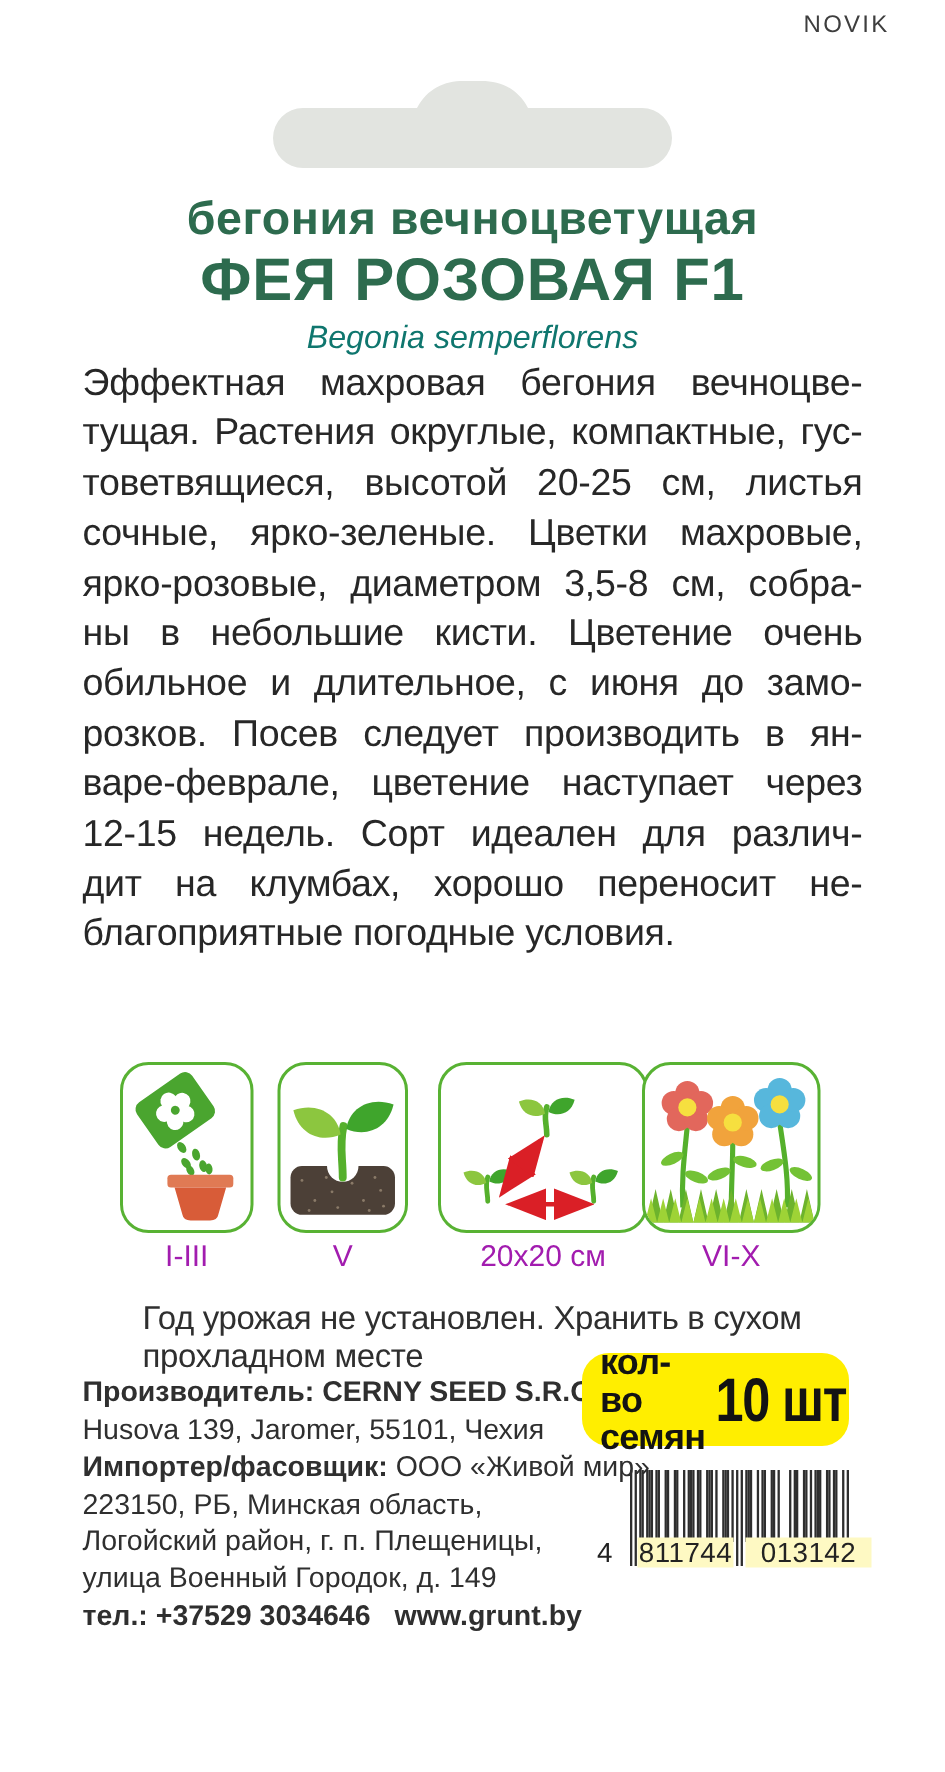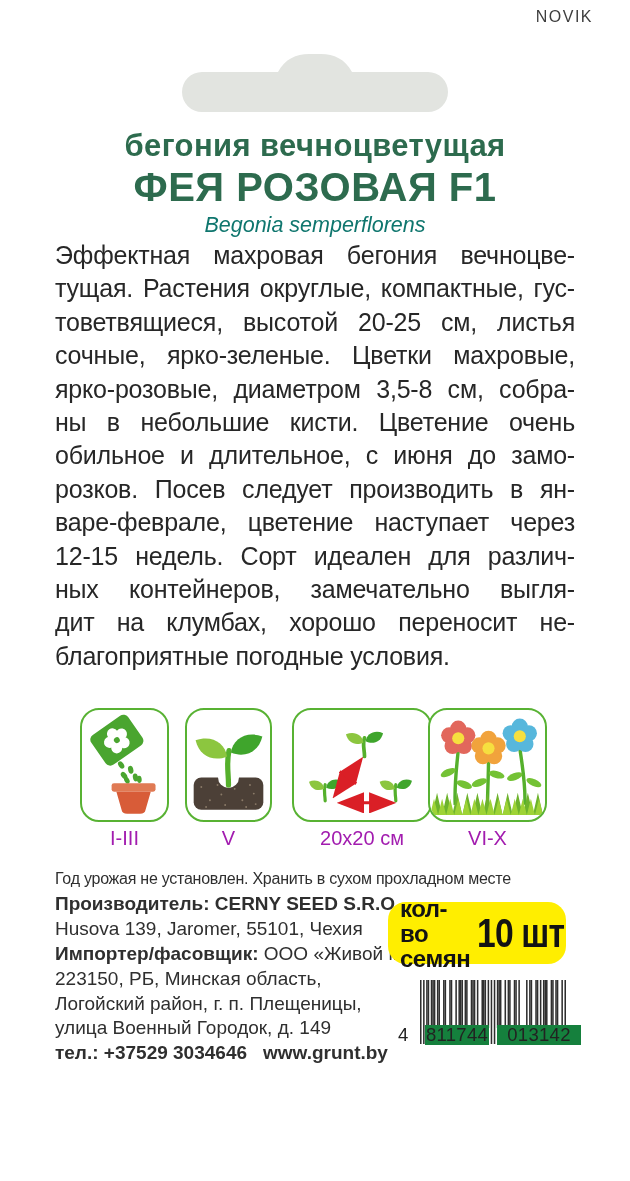--- a/index.html
+++ b/index.html
@@ -19,32 +19,32 @@
   .dline{text-align:justify;text-align-last:justify;}
   .dline.last{text-align-last:left;}
 
   .icon-cell{position:absolute;top:708px;text-align:center;}
   .c1{left:80px;width:89px}.c2{left:185px;width:87px}.c3{left:292px;width:140px}.c4{left:428px;width:119px}
   .icon-box{border:2.5px solid var(--icon_border_green,#58b233);border-radius:19px;background:#fff;height:114px;box-sizing:border-box;overflow:hidden;}
   .icon-box svg{width:100%;height:100%;display:block;}
   .icon-label{margin-top:5px;font-size:20px;color:#a21caf;}
 
   .footer{position:absolute;left:55px;top:867px;width:522px;font-size:19px;line-height:24.9px;color:#2f2f2f;}
-  .storage{font-size:16px;letter-spacing:-0.25px;}
+  .storage{font-size:22px;letter-spacing:-0.25px;margin-left:40px;}
   .bold{font-weight:bold;}
   .website{margin-left:16px;}
 
   .qty-badge{position:absolute;left:388px;top:902px;width:178px;height:62px;background:var(--badge_yellow,#ffee00);border-radius:18px;display:flex;align-items:center;padding:0 6px 0 12px;box-sizing:border-box;}
   .qty-labels{font-weight:bold;font-size:24px;line-height:25px;color:#131313;letter-spacing:-0.5px;}
   .qty-value{font-weight:bold;font-size:41px;color:#131313;margin-left:7px;transform:scaleX(.82);transform-origin:left center;white-space:nowrap;letter-spacing:-1px;}
 
   .barcode{position:absolute;left:396px;top:980px;width:174px;height:66px;}
   .barcode-bars{position:absolute;left:24px;top:0;width:146px;height:64px;}
   .barcode-bars rect{fill:#2e2e2e;}
-  .bd{position:absolute;top:45px;height:20px;font-size:18.5px;line-height:20px;color:#222;background:#15803d;text-align:center;letter-spacing:.3px;}
+  .bd{position:absolute;top:45px;height:20px;font-size:18.5px;line-height:20px;color:#222;background:#fef9c3;text-align:center;letter-spacing:.3px;}
   .bd.lead{left:2px;width:20px;background:transparent;text-align:left;}
   .bd.g1{left:29px;width:64px;}
   .bd.g2{left:101px;width:84px;}
 </style>
 </head>
 <body>
 
 <div class="packet">
 
   <div class="brand">NOVIK</div>
@@ -63,21 +63,20 @@
     <div class="dline">Эффектная махровая бегония вечноцве-</div>
     <div class="dline">тущая. Растения округлые, компактные, гус-</div>
     <div class="dline">товетвящиеся, высотой 20-25 см, листья</div>
     <div class="dline">сочные, ярко-зеленые. Цветки махровые,</div>
     <div class="dline">ярко-розовые, диаметром 3,5-8 см, собра-</div>
     <div class="dline">ны в небольшие кисти. Цветение очень</div>
     <div class="dline">обильное и длительное, с июня до замо-</div>
     <div class="dline">розков. Посев следует производить в ян-</div>
     <div class="dline">варе-феврале, цветение наступает через</div>
     <div class="dline">12-15 недель. Сорт идеален для различ-</div>
-    <div class="dline">ных контейнеров, замечательно выгля-</div>
     <div class="dline">дит на клумбах, хорошо переносит не-</div>
     <div class="dline last">благоприятные погодные условия.</div>
   </div>
 
   <div class="icon-cell c1">
     <div class="icon-box">
       <svg viewBox="0 0 89 110">
         <g transform="rotate(-35 36.5 29)">
           <rect x="13" y="10" width="47" height="38" rx="6" fill="#4aa52f"></rect>
           <circle cx="36.5" cy="21" r="5.8" fill="#fff"></circle>

